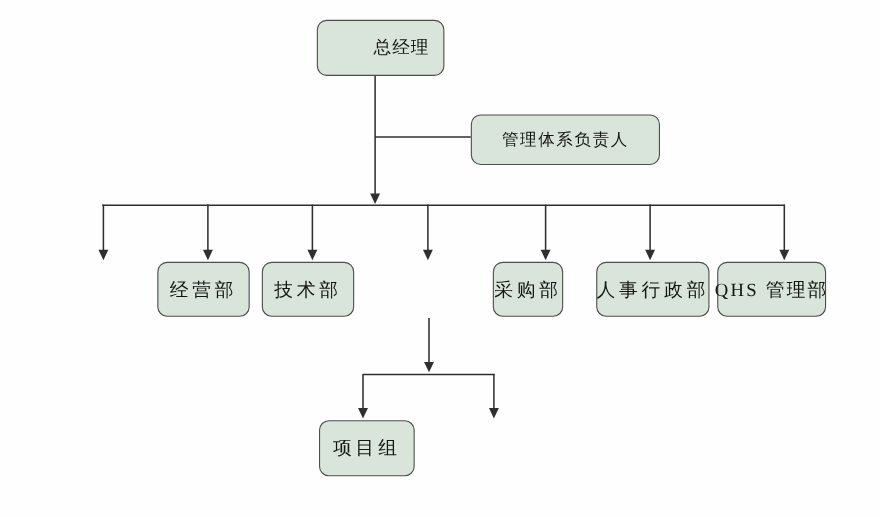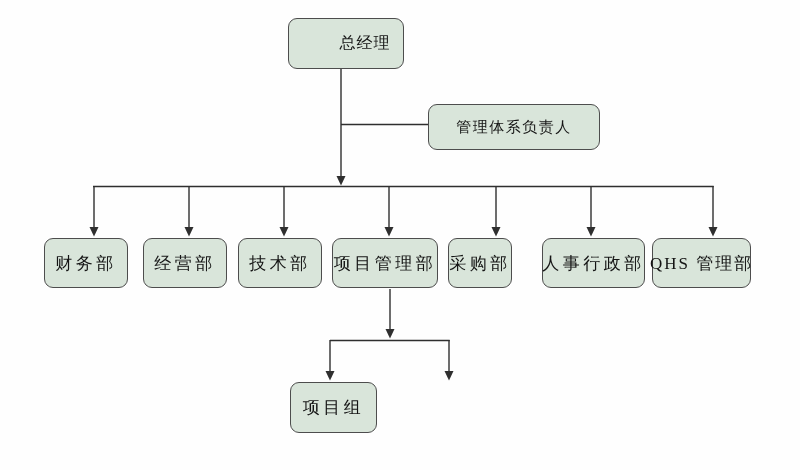--- a/index.html
+++ b/index.html
@@ -107,23 +107,21 @@
       <polygon points="325.5,371 334.5,371 330,380.5"></polygon>
       <line x1="449" y1="340" x2="449" y2="372"></line>
       <polygon points="444.5,371 453.5,371 449,380.5"></polygon>
     </g>
   </svg>
 
   <div class="node node-root">总经理</div>
 
   <div class="node node-assistant">管理体系负责人</div>
 
-  <div class="node node-dept dept-0">财务部</div>
   <div class="node node-dept dept-1">经营部</div>
   <div class="node node-dept dept-2">技术部</div>
-  <div class="node node-dept dept-3">项目管理部</div>
   <div class="node node-dept dept-4">采购部</div>
   <div class="node node-dept dept-6">QHS 管理部</div>
   <div class="node node-dept dept-5">人事行政部</div>
 
   <div class="node node-sub sub-0">项目组</div>
 
 </div>
 
 </body></html>

